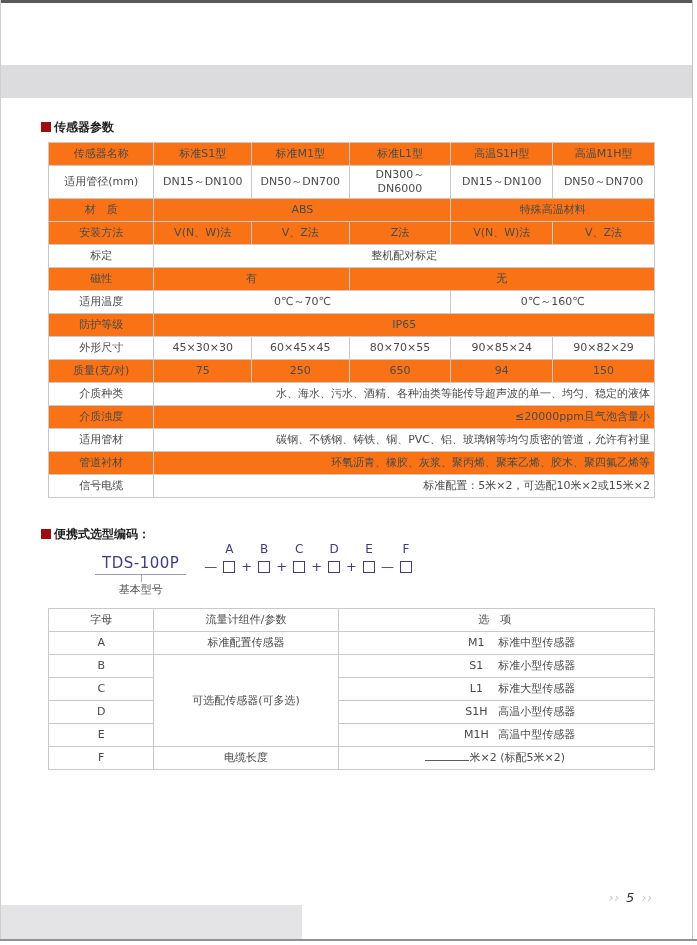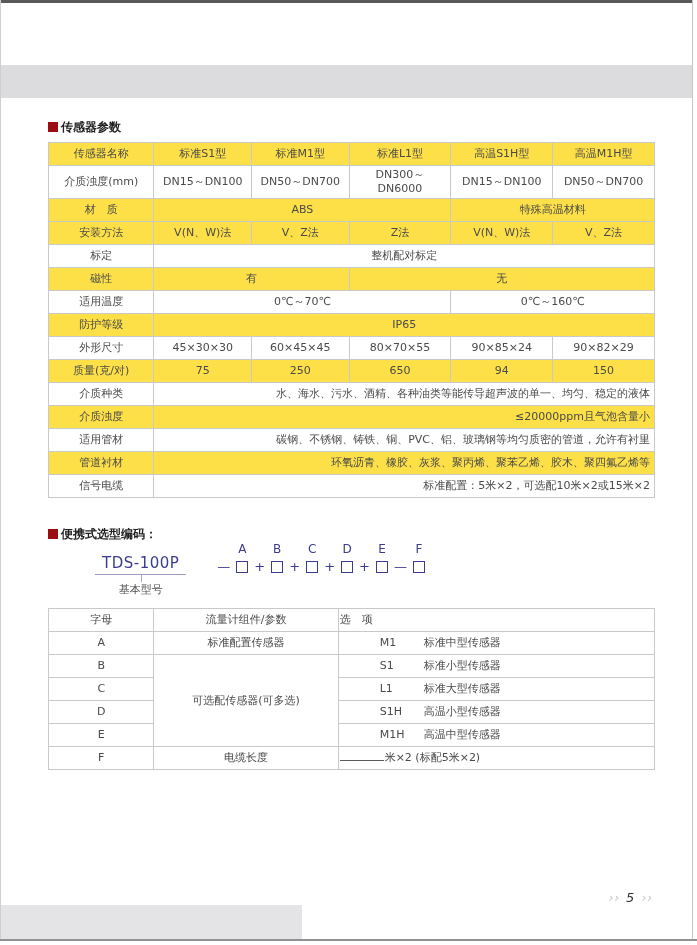--- a/index.html
+++ b/index.html
@@ -10,43 +10,43 @@
   }
   
   .top-line   { position:absolute; top:0; left:0; right:4px; height:3px; background:#58595b; }
   .edge-left  { position:absolute; top:0; left:0; width:1px; height:940px; background:#cfcfcf; }
   .edge-right { position:absolute; top:0; right:4px; width:1px; height:940px; background:#c4c4c4; }
   .top-band   { position:absolute; top:65px; left:1px; right:5px; height:33px; background:#dcdcde; }
   .bottom-block { position:absolute; top:905px; left:1px; width:301px; height:34px; background:#e4e4e6; }
   .bottom-line  { position:absolute; top:939px; left:0; right:0; height:2px; background:#919193; }
 
   
-  .sec-title { position:absolute; left:48px; display:flex; align-items:center;
+  .sec-title { position:absolute; left:41px; display:flex; align-items:center;
                font-size:12px; font-weight:bold; color:#1f1f1f; line-height:1; }
   .sec-title .bullet { width:10px; height:10px; background:#9c0d12; margin-right:3px; flex:none; }
   #sec1-title { top:121px; }
   #sec2-title { top:528px; }
 
   
   table { border-collapse:collapse; table-layout:fixed; }
   .dtable { position:absolute; left:48px; width:607px; background:#fff; }
   #sensor-table { top:142px; }
   #code-table   { top:608px; }
   .dtable td { border:1px solid #c9c9c9; height:23px; font-size:11px; color:#4a4a4a;
                text-align:center; padding:2px 4px; line-height:1.25; }
-  .dtable tr.shaded td { background:#fde047; }
+  .dtable tr.shaded td { background:#f97316; }
   .dtable td.left { text-align:right; padding-left:10px; }
-  #code-table td.opt { text-align:left; padding-left:1px; }
+  #code-table td.opt { text-align:center; padding-left:1px; }
   .opt-code { display:inline-block; min-width:44px;margin-left:40px; }
   .blank-line { display:inline-block; width:44px; height:10px;
                 border-bottom:1px solid #5a5a5a; margin-right:1px; }
 
   
   .formula { position:absolute; top:543px; left:95px; display:flex; align-items:flex-end; }
-  .model-wrap { position:relative; margin-right:25px; }
+  .model-wrap { position:relative; margin-right:12px; }
   .model { display:inline-block; color:#3c3c8e; font-size:15px; letter-spacing:0.5px;
            padding:0 7px 3px 7px; border-bottom:1px solid #9a9ac4; line-height:1; }
   .tick { position:absolute; left:50%; top:100%; width:1px; height:7px; background:#a7a7c6; }
   .base-label { position:absolute; top:calc(100% + 7px); left:50%; transform:translateX(-50%);
                 font-size:11px; color:#4f4f4f; white-space:nowrap; }
   .sep { color:#3c3c8e; font-size:13px; margin:0 6px; padding-bottom:2px; line-height:1; }
   .box-group { display:flex; flex-direction:column; align-items:center; }
   .letter { color:#3c3c8e; font-size:12px; line-height:1; margin-bottom:6px; }
   .box { width:12px; height:12px; border:1px solid #3c3c8e; background:#fff; margin-bottom:2px; }
 
@@ -89,21 +89,21 @@
     <tbody>
         <tr class="shaded">
           <td>传感器名称</td>
           <td>标准S1型</td>
           <td>标准M1型</td>
           <td>标准L1型</td>
           <td>高温S1H型</td>
           <td>高温M1H型</td>
         </tr>
         <tr>
-          <td>介质浊度(mm)</td>
+          <td>适用管径(mm)</td>
           <td>DN15～DN100</td>
           <td>DN50～DN700</td>
           <td>DN300～DN6000</td>
           <td>DN15～DN100</td>
           <td>DN50～DN700</td>
         </tr>
         <tr class="shaded">
           <td>材　质</td>
           <td colspan="3">ABS</td>
           <td colspan="2">特殊高温材料</td>

